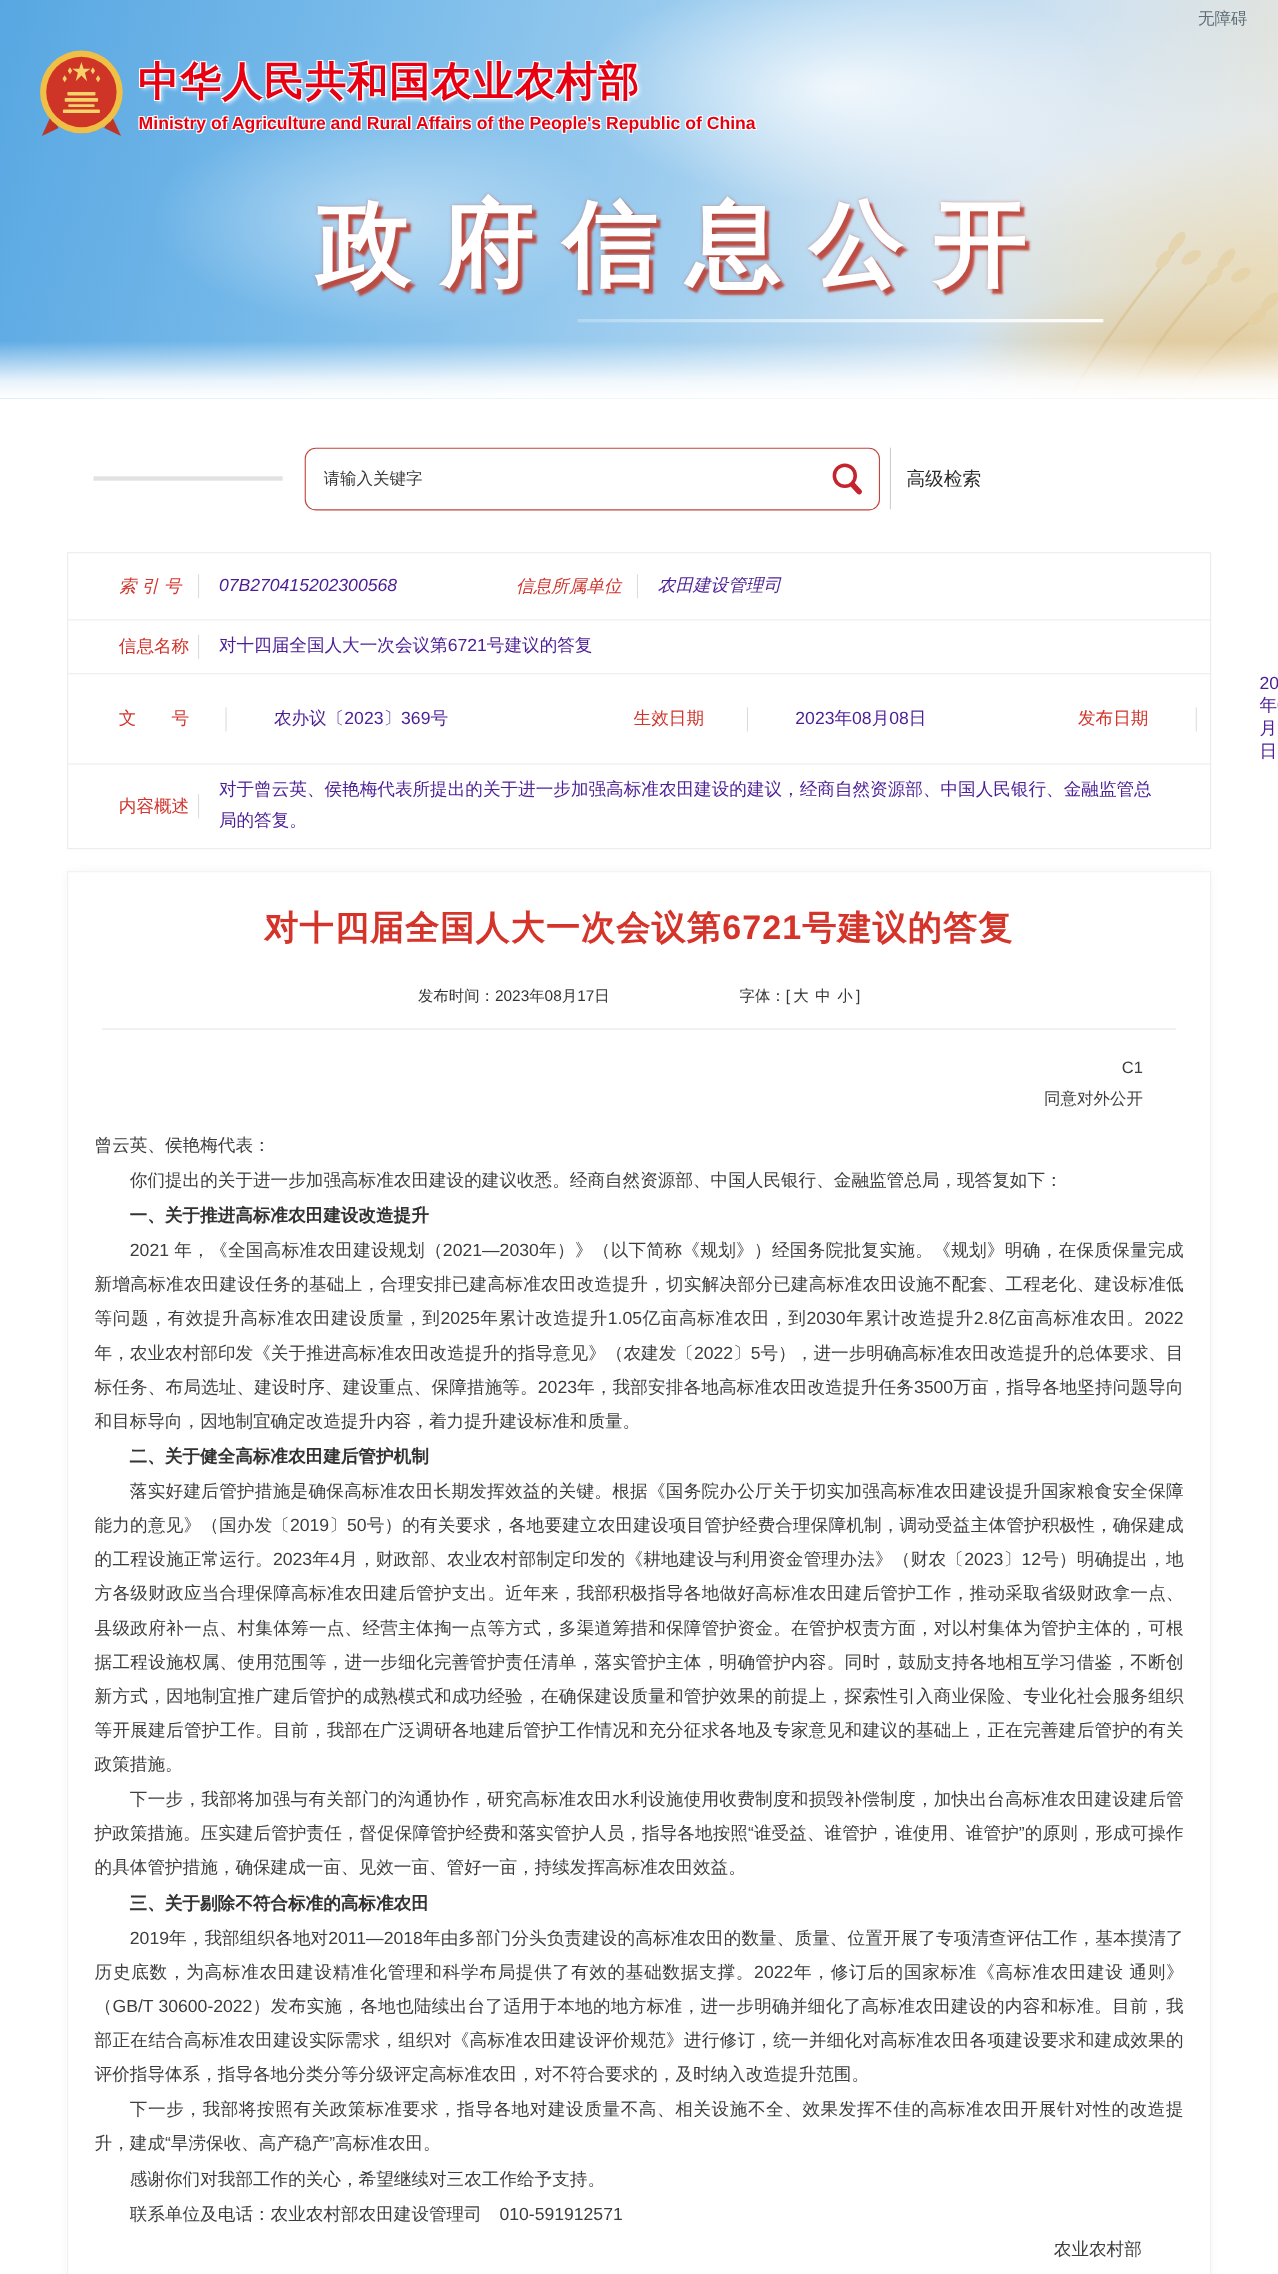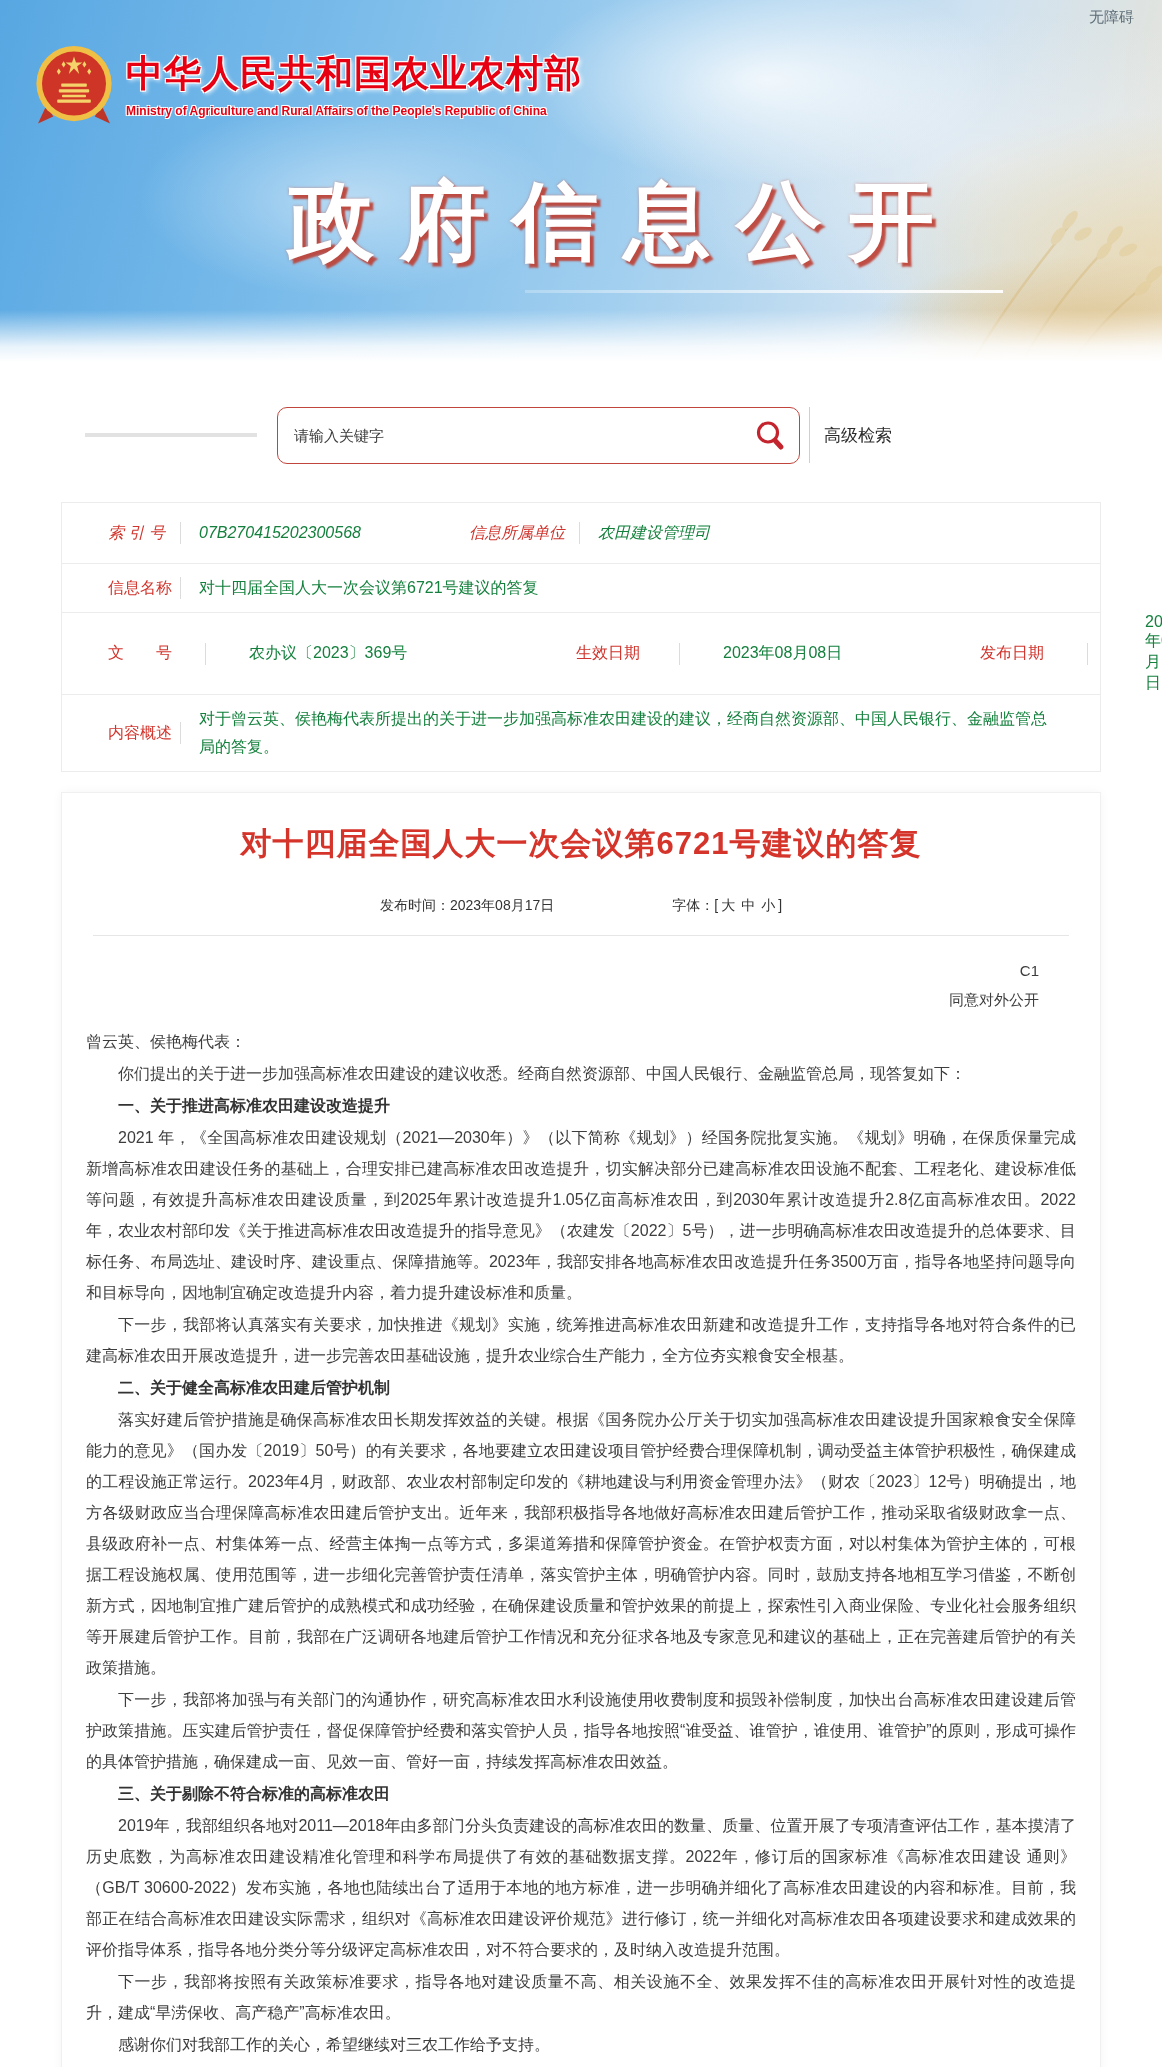--- a/index.html
+++ b/index.html
@@ -34,21 +34,21 @@
     font-size: 15px; color: rgba(78,95,106,.9); cursor: pointer;
   }
   .brand { position: absolute; top: 43px; left: 34px; display: flex; align-items: flex-start; cursor: pointer; }
   .brand svg { flex: 0 0 auto; }
   .brand-text { margin-left: 12px; padding-top: 6px; }
   .ministry-cn {
     font-size: 37px; font-weight: bold; color: #e60012; letter-spacing: 1px;
     text-shadow: -1px -1px 0 #fff, 1px -1px 0 #fff, -1px 1px 0 #fff, 1px 1px 0 #fff, 2px 2px 4px rgba(255,255,255,.9);
   }
   .ministry-en {
-    margin-top: 5px; font-size: 12px; font-weight: bold; color: #e60012;
+    margin-top: 5px; font-size: 16px; font-weight: bold; color: #e60012;
     text-shadow: -1px -1px 0 #fff, 1px -1px 0 #fff, -1px 1px 0 #fff, 1px 1px 0 #fff;
   }
   .banner-title {
     position: absolute; top: 164px; left: 288px;
     font-size: 86px; font-weight: bold; color: #ffffff; letter-spacing: 26px; white-space: nowrap;
     text-shadow: 4px 4px 2px rgba(190,62,50,.9), 0 0 3px rgba(196,80,64,.55);
   }
   .banner-underline {
     position: absolute; top: 290px; left: 525px; width: 478px; height: 3px;
     background: linear-gradient(90deg, rgba(255,255,255,.25), rgba(255,255,255,.95));
@@ -81,21 +81,21 @@
   .meta-row { display: flex; align-items: center; border-top: 1px solid #ececec; font-size: 16px; }
   .meta-row:first-child { border-top: none; font-style: italic; }
   .row-h1 { min-height: 60px; }
   .row-h2 { min-height: 49px; }
   .row-h3 { min-height: 56px; gap: 25px; }
   .row-h4 { min-height: 66px; padding: 10px 0; }
   .cell-label { flex: 0 0 72px; margin-left: 46px; color: #d0342c; white-space: nowrap; }
   .cell-label2 { flex: 0 0 112px; text-align: right; color: #d0342c; white-space: nowrap; padding-right: 14px; }
   .cell-label3 { flex: 0 0 68px; text-align: left; color: #d0342c; white-space: nowrap; padding-right: 0; }
   .cell-div { width: 1px; height: 22px; background: #dcdcdc; flex: 0 0 1px; }
-  .cell-value { padding-left: 18px; color: #15803d; }
+  .cell-value { padding-left: 18px; color: #4c1d95; }
   .w286 { flex: 0 0 286px; }
   .w250 { flex: 0 0 250px; }
   .grow { flex: 1; padding-right: 44px; line-height: 28px; }
   .cell-value.pl32 { padding-left: 32px; }
 
   
   .doc-panel {
     margin-top: 20px; background: #fff;
     border: 1px solid #f0f0f0; box-shadow: 0 0 10px rgba(0,0,0,.045);
     padding: 30px 23px 26px 23px;
@@ -231,21 +231,20 @@
     <div class="right-block">
       <div>C1</div>
       <div>同意对外公开</div>
     </div>
 
     <div class="doc-body">
       <p class="para">曾云英、侯艳梅代表：</p>
       <p class="para indent">你们提出的关于进一步加强高标准农田建设的建议收悉。经商自然资源部、中国人民银行、金融监管总局，现答复如下：</p>
       <p class="para indent bold">一、关于推进高标准农田建设改造提升</p>
       <p class="para indent">2021 年，《全国高标准农田建设规划（2021—2030年）》（以下简称《规划》）经国务院批复实施。《规划》明确，在保质保量完成新增高标准农田建设任务的基础上，合理安排已建高标准农田改造提升，切实解决部分已建高标准农田设施不配套、工程老化、建设标准低等问题，有效提升高标准农田建设质量，到2025年累计改造提升1.05亿亩高标准农田，到2030年累计改造提升2.8亿亩高标准农田。2022年，农业农村部印发《关于推进高标准农田改造提升的指导意见》（农建发〔2022〕5号），进一步明确高标准农田改造提升的总体要求、目标任务、布局选址、建设时序、建设重点、保障措施等。2023年，我部安排各地高标准农田改造提升任务3500万亩，指导各地坚持问题导向和目标导向，因地制宜确定改造提升内容，着力提升建设标准和质量。</p>
-      <p class="para indent">下一步，我部将认真落实有关要求，加快推进《规划》实施，统筹推进高标准农田新建和改造提升工作，支持指导各地对符合条件的已建高标准农田开展改造提升，进一步完善农田基础设施，提升农业综合生产能力，全方位夯实粮食安全根基。</p>
       <p class="para indent bold">二、关于健全高标准农田建后管护机制</p>
       <p class="para indent">落实好建后管护措施是确保高标准农田长期发挥效益的关键。根据《国务院办公厅关于切实加强高标准农田建设提升国家粮食安全保障能力的意见》（国办发〔2019〕50号）的有关要求，各地要建立农田建设项目管护经费合理保障机制，调动受益主体管护积极性，确保建成的工程设施正常运行。2023年4月，财政部、农业农村部制定印发的《耕地建设与利用资金管理办法》（财农〔2023〕12号）明确提出，地方各级财政应当合理保障高标准农田建后管护支出。近年来，我部积极指导各地做好高标准农田建后管护工作，推动采取省级财政拿一点、县级政府补一点、村集体筹一点、经营主体掏一点等方式，多渠道筹措和保障管护资金。在管护权责方面，对以村集体为管护主体的，可根据工程设施权属、使用范围等，进一步细化完善管护责任清单，落实管护主体，明确管护内容。同时，鼓励支持各地相互学习借鉴，不断创新方式，因地制宜推广建后管护的成熟模式和成功经验，在确保建设质量和管护效果的前提上，探索性引入商业保险、专业化社会服务组织等开展建后管护工作。目前，我部在广泛调研各地建后管护工作情况和充分征求各地及专家意见和建议的基础上，正在完善建后管护的有关政策措施。</p>
       <p class="para indent">下一步，我部将加强与有关部门的沟通协作，研究高标准农田水利设施使用收费制度和损毁补偿制度，加快出台高标准农田建设建后管护政策措施。压实建后管护责任，督促保障管护经费和落实管护人员，指导各地按照“谁受益、谁管护，谁使用、谁管护”的原则，形成可操作的具体管护措施，确保建成一亩、见效一亩、管好一亩，持续发挥高标准农田效益。</p>
       <p class="para indent bold">三、关于剔除不符合标准的高标准农田</p>
       <p class="para indent">2019年，我部组织各地对2011—2018年由多部门分头负责建设的高标准农田的数量、质量、位置开展了专项清查评估工作，基本摸清了历史底数，为高标准农田建设精准化管理和科学布局提供了有效的基础数据支撑。2022年，修订后的国家标准《高标准农田建设 通则》（GB/T 30600-2022）发布实施，各地也陆续出台了适用于本地的地方标准，进一步明确并细化了高标准农田建设的内容和标准。目前，我部正在结合高标准农田建设实际需求，组织对《高标准农田建设评价规范》进行修订，统一并细化对高标准农田各项建设要求和建成效果的评价指导体系，指导各地分类分等分级评定高标准农田，对不符合要求的，及时纳入改造提升范围。</p>
       <p class="para indent">下一步，我部将按照有关政策标准要求，指导各地对建设质量不高、相关设施不全、效果发挥不佳的高标准农田开展针对性的改造提升，建成“旱涝保收、高产稳产”高标准农田。</p>
       <p class="para indent">感谢你们对我部工作的关心，希望继续对三农工作给予支持。</p>
       <p class="para indent">联系单位及电话：农业农村部农田建设管理司　010-591912571</p>
       <p class="para right">农业农村部</p>
       <p class="para right">2023年8月8日</p>

